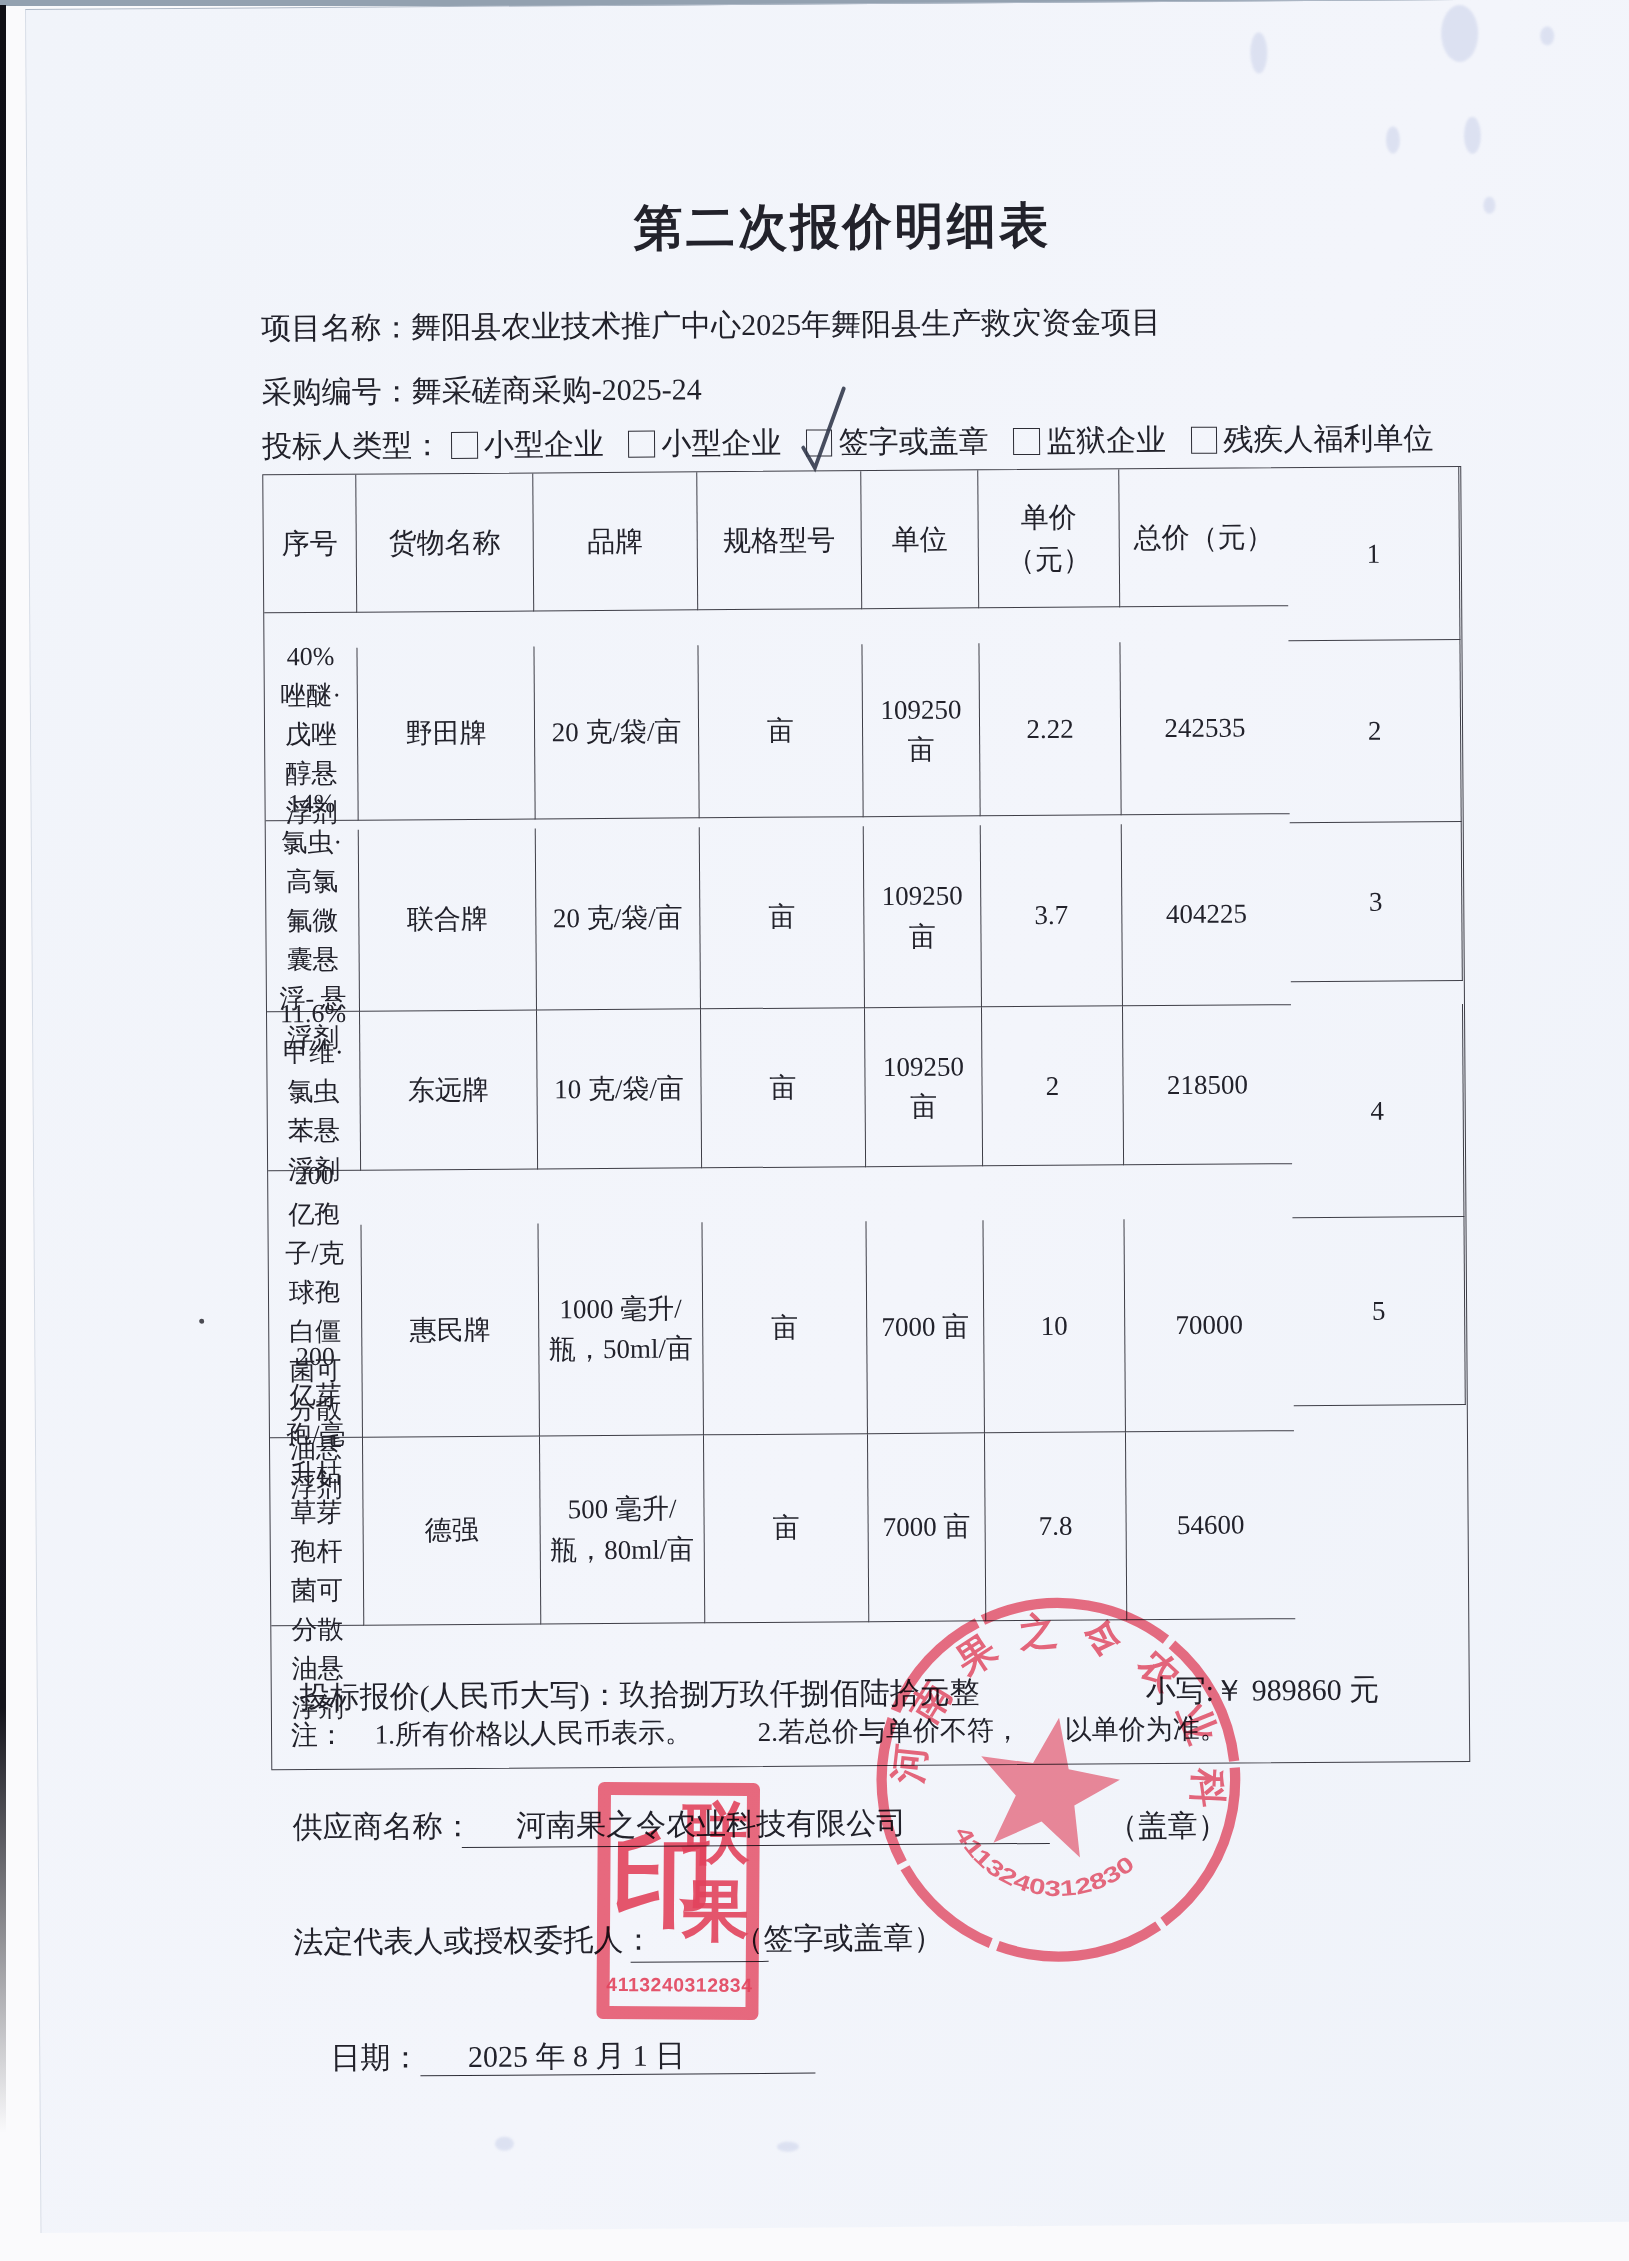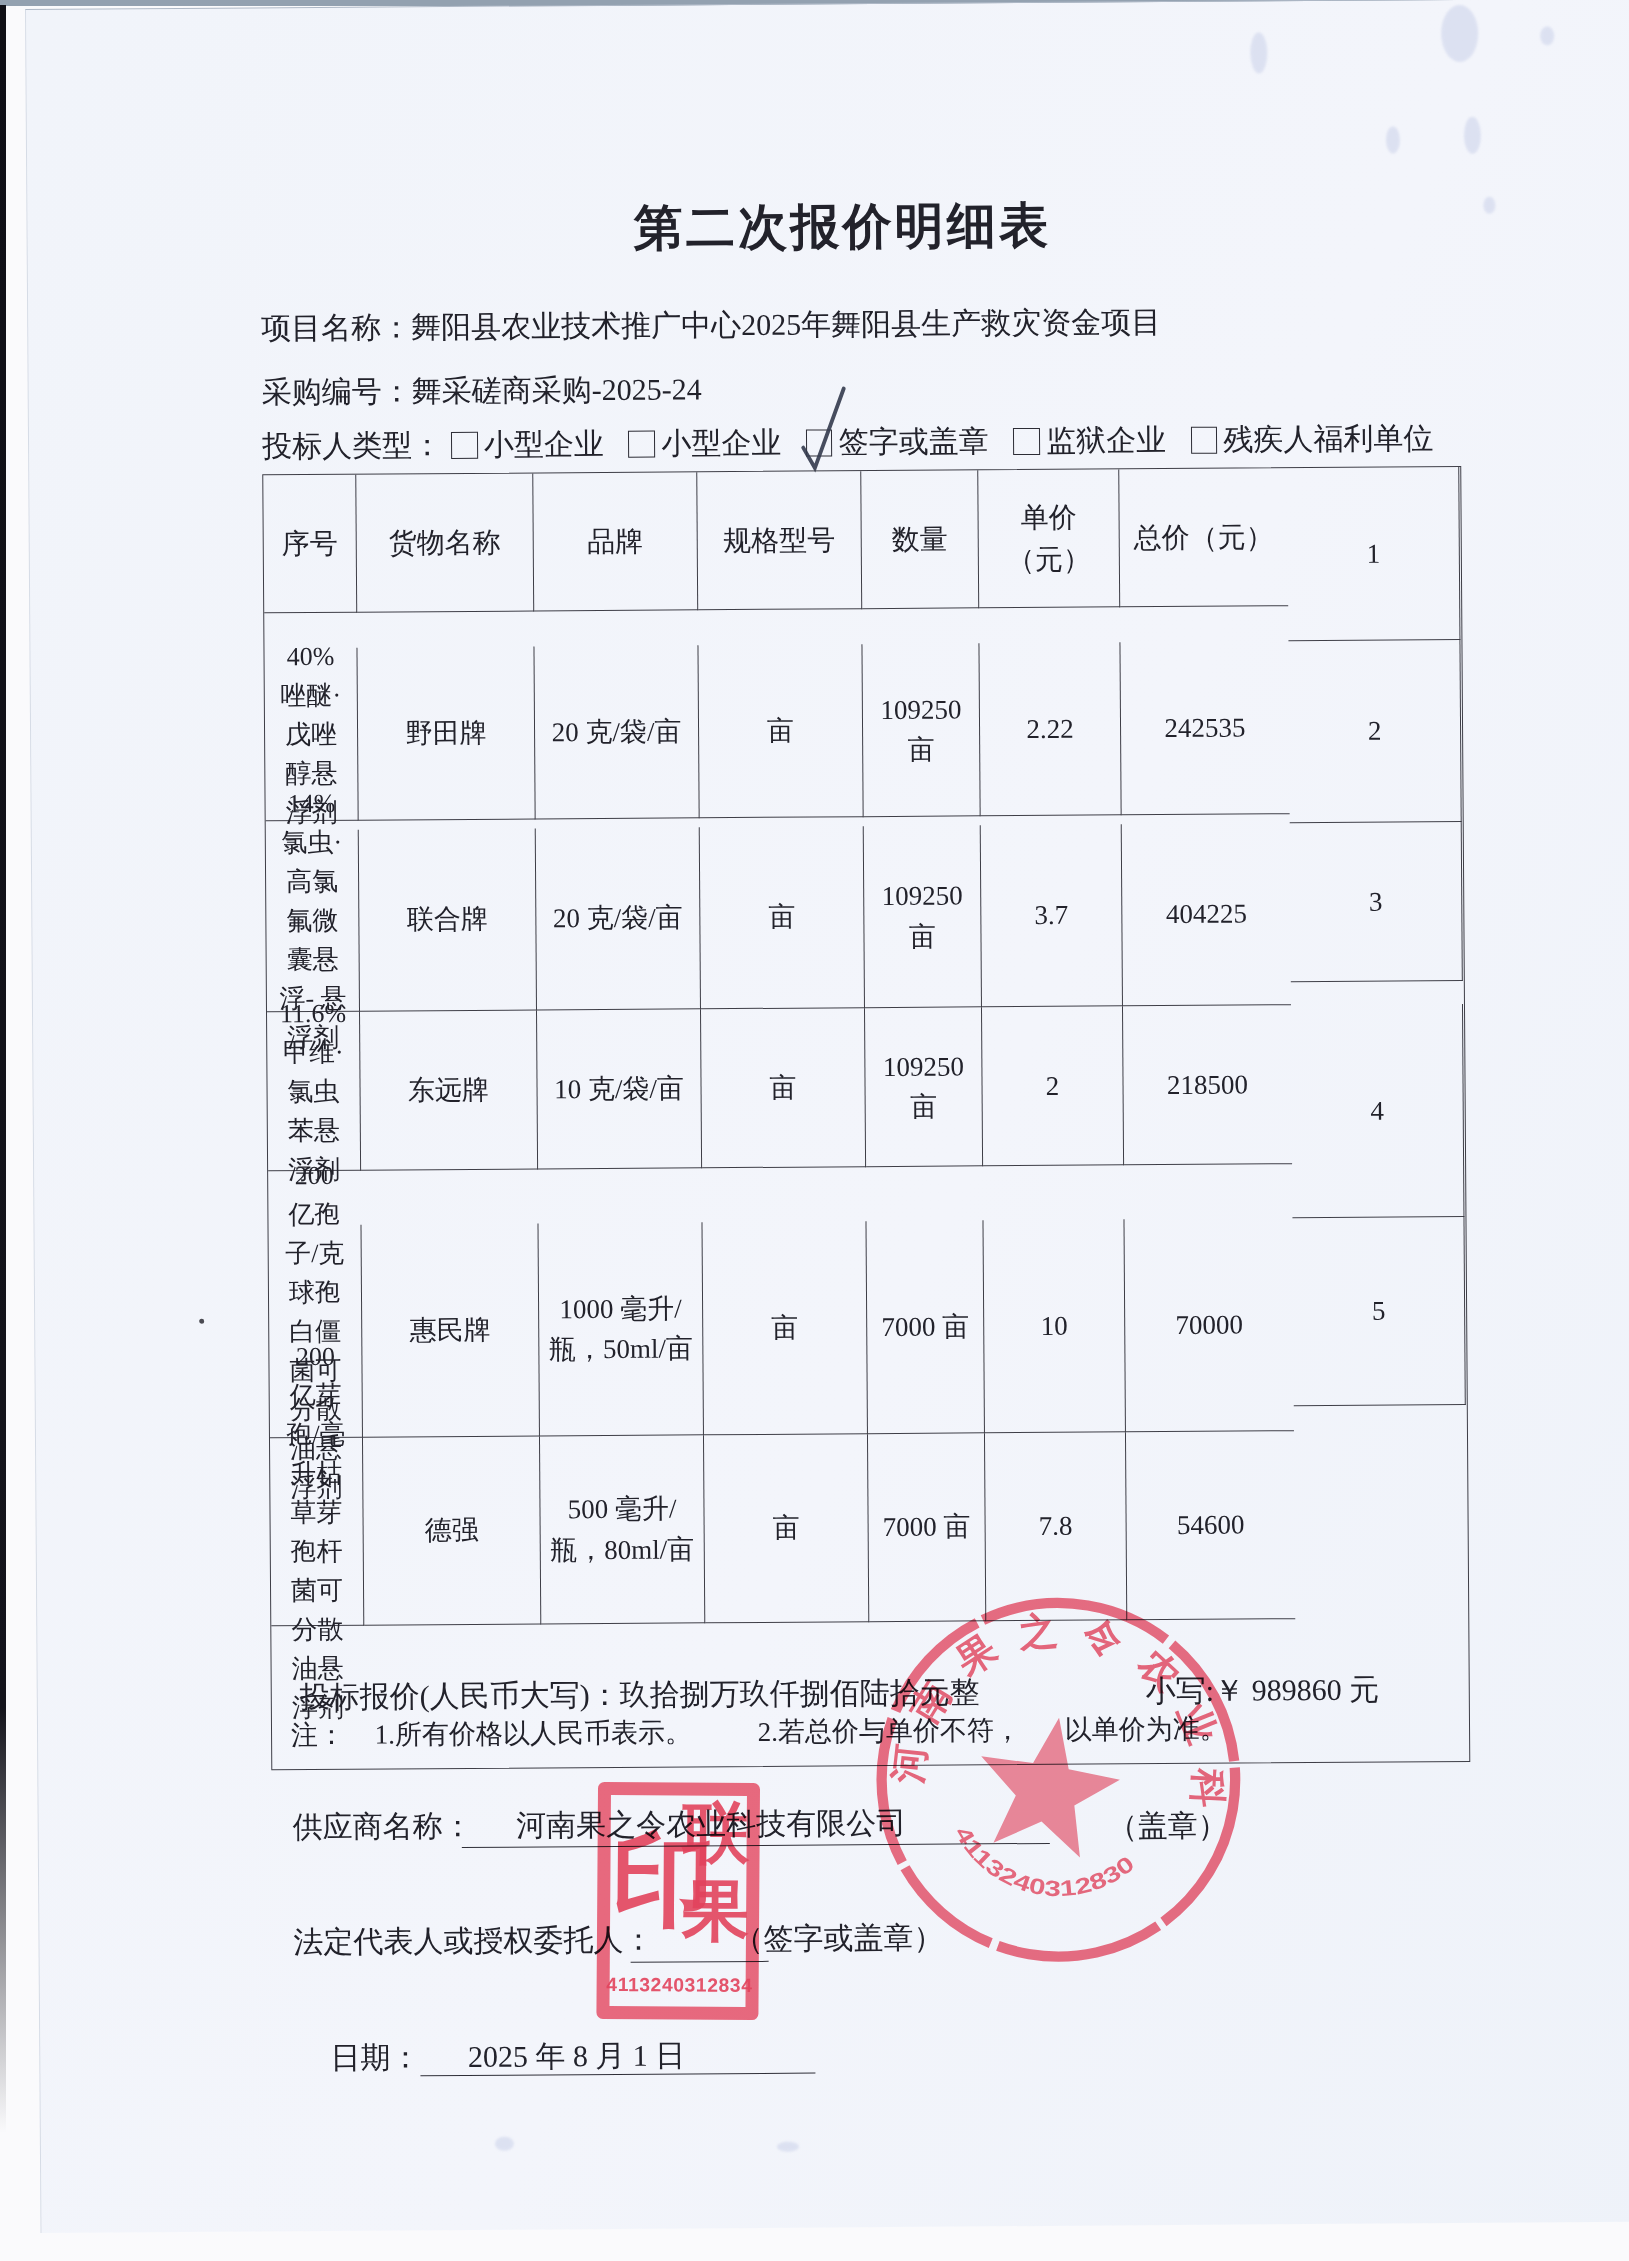--- a/index.html
+++ b/index.html
@@ -103,21 +103,21 @@
     </span>
   </div>
 
   <div class="abs tablewrap">
     <div class="tgrid">
 
       <div class="cell hdr h214">序号</div>
       <div class="cell hdr h214">货物名称</div>
       <div class="cell hdr h214">品牌</div>
       <div class="cell hdr h214">规格型号</div>
-      <div class="cell hdr h214">数量</div>
+      <div class="cell hdr h214">单位</div>
       <div class="cell hdr h214">单价（元）</div>
       <div class="cell hdr h214 lastcol">总价（元）</div>
 
       <div class="cell h268">1</div>
       <div class="cell h268 goods">40%唑醚·戊唑醇悬浮剂</div>
       <div class="cell h268">野田牌</div>
       <div class="cell h268">20 克/袋/亩</div>
       <div class="cell h268">亩</div>
       <div class="cell h268">109250 亩</div>
       <div class="cell h268">2.22</div>

